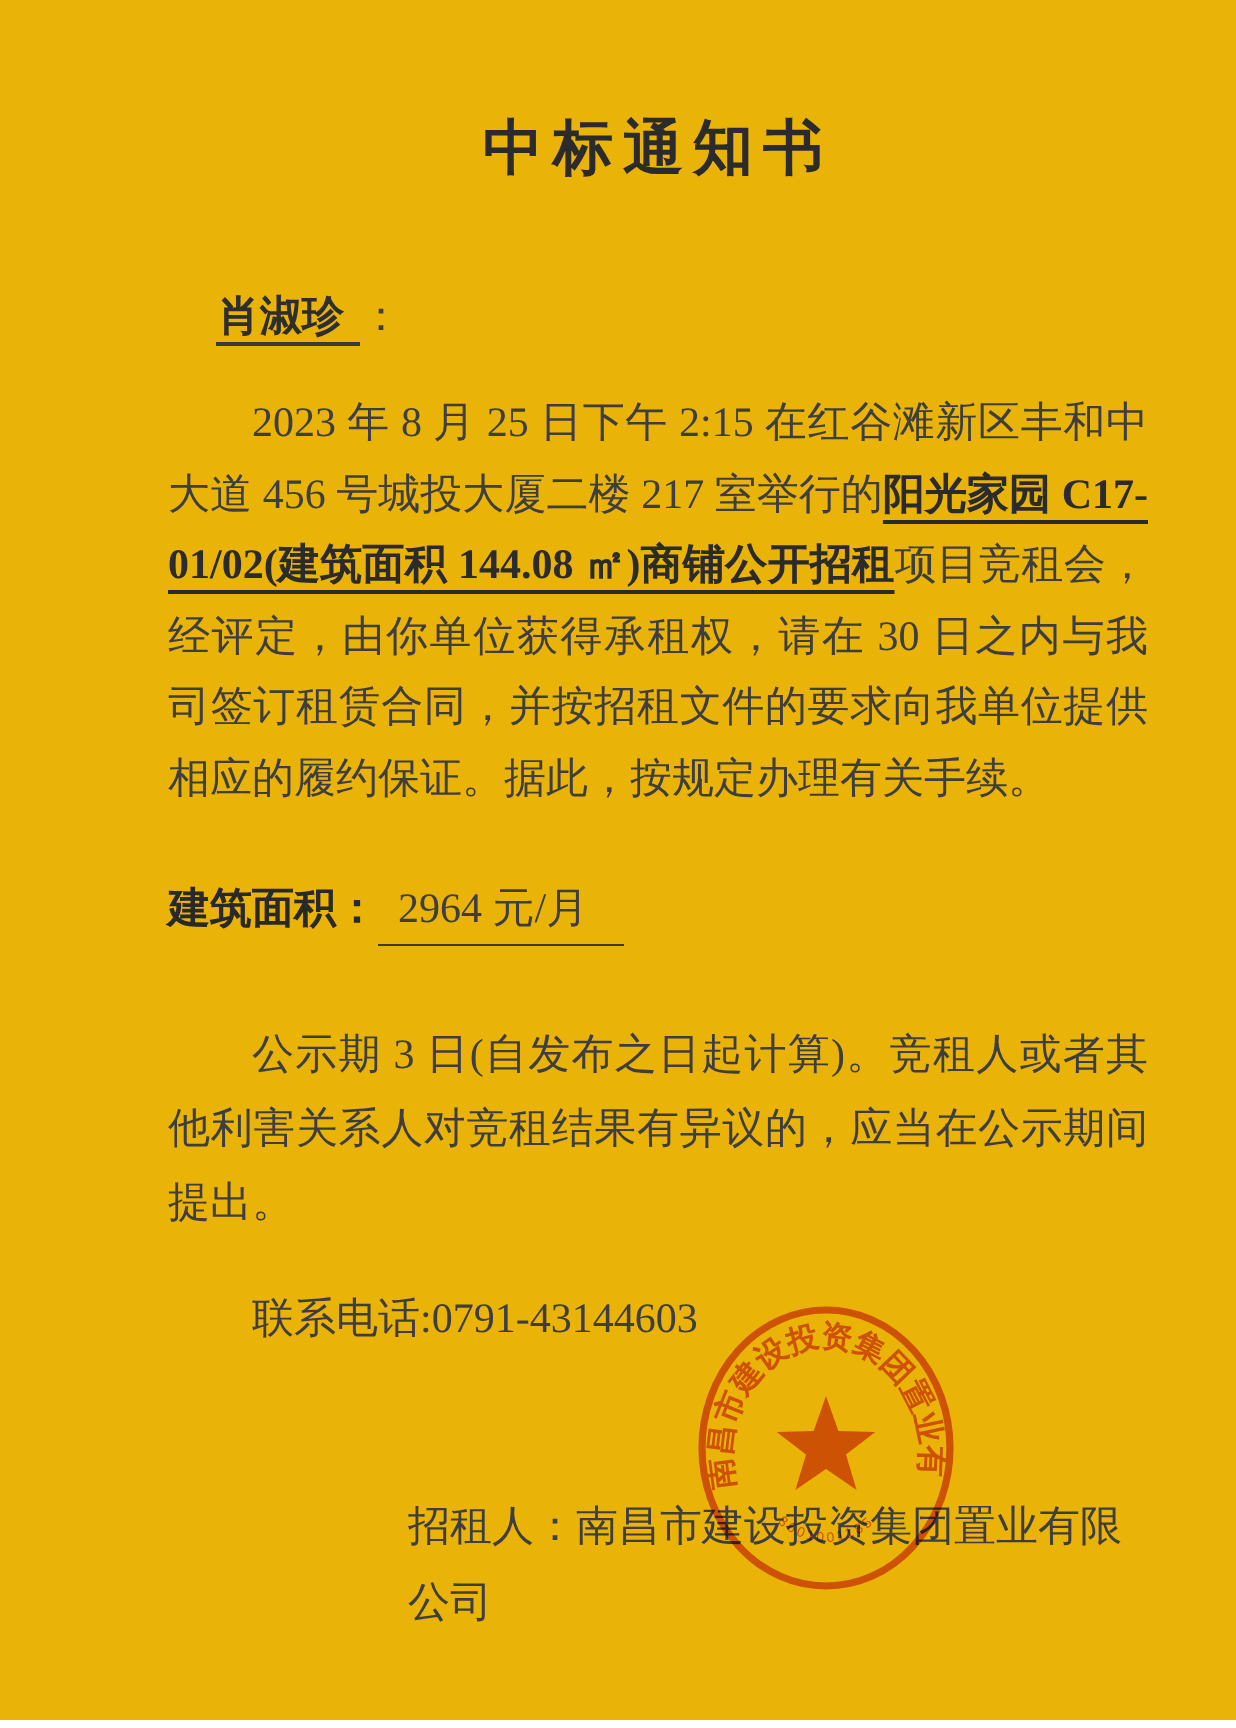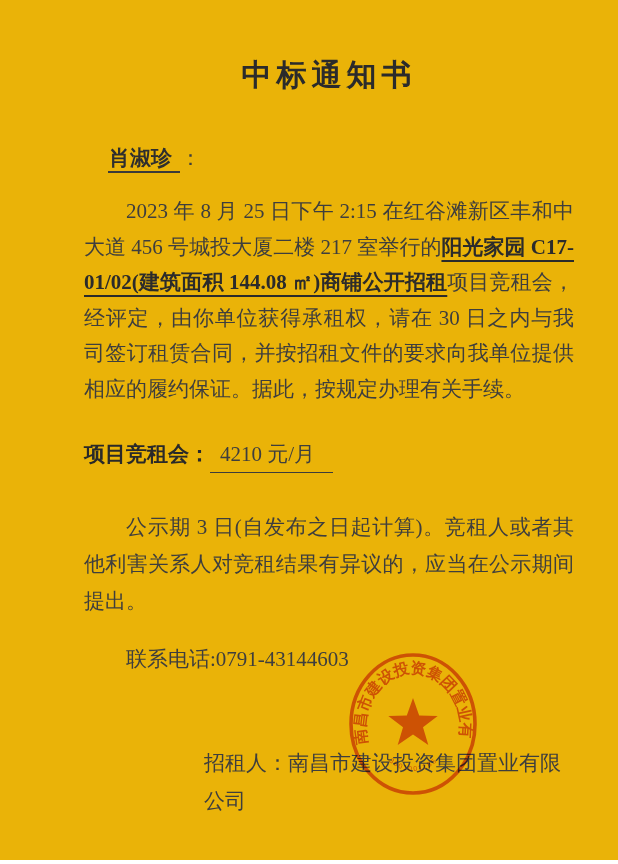--- a/index.html
+++ b/index.html
@@ -104,21 +104,21 @@
 
     <div class="title">中标通知书</div>
 
     <div class="addressee">
       <span class="name">肖淑珍</span><span>：</span>
     </div>
 
     <p class="para para1"><span>2023 年 8 月 25 日下午 2:15 在红谷滩新区丰和中大道 456 号城投大厦二楼 217 室举行的</span><span class="highlight">阳光家园 C17-01/02(建筑面积 144.08 ㎡)商铺公开招租</span><span>项目竞租会，经评定，由你单位获得承租权，请在 30 日之内与我司签订租赁合同，并按招租文件的要求向我单位提供相应的履约保证。据此，按规定办理有关手续。</span></p>
 
     <div class="result-line">
-      <span class="result-label">项目竞租会：</span><span class="result-value">4210 元/月</span>
+      <span class="result-label">建筑面积：</span><span class="result-value">2964 元/月</span>
     </div>
 
     <p class="para para2">公示期 3 日(自发布之日起计算)。竞租人或者其他利害关系人对竞租结果有异议的，应当在公示期间提出。</p>
 
 
     <div class="plain-line">联系电话:0791-43144603</div>
 
     <div class="sign-block">
       <div class="lessor-line">
         <span>招租人：</span><span>南昌市建设投资集团置业有限公司</span>

